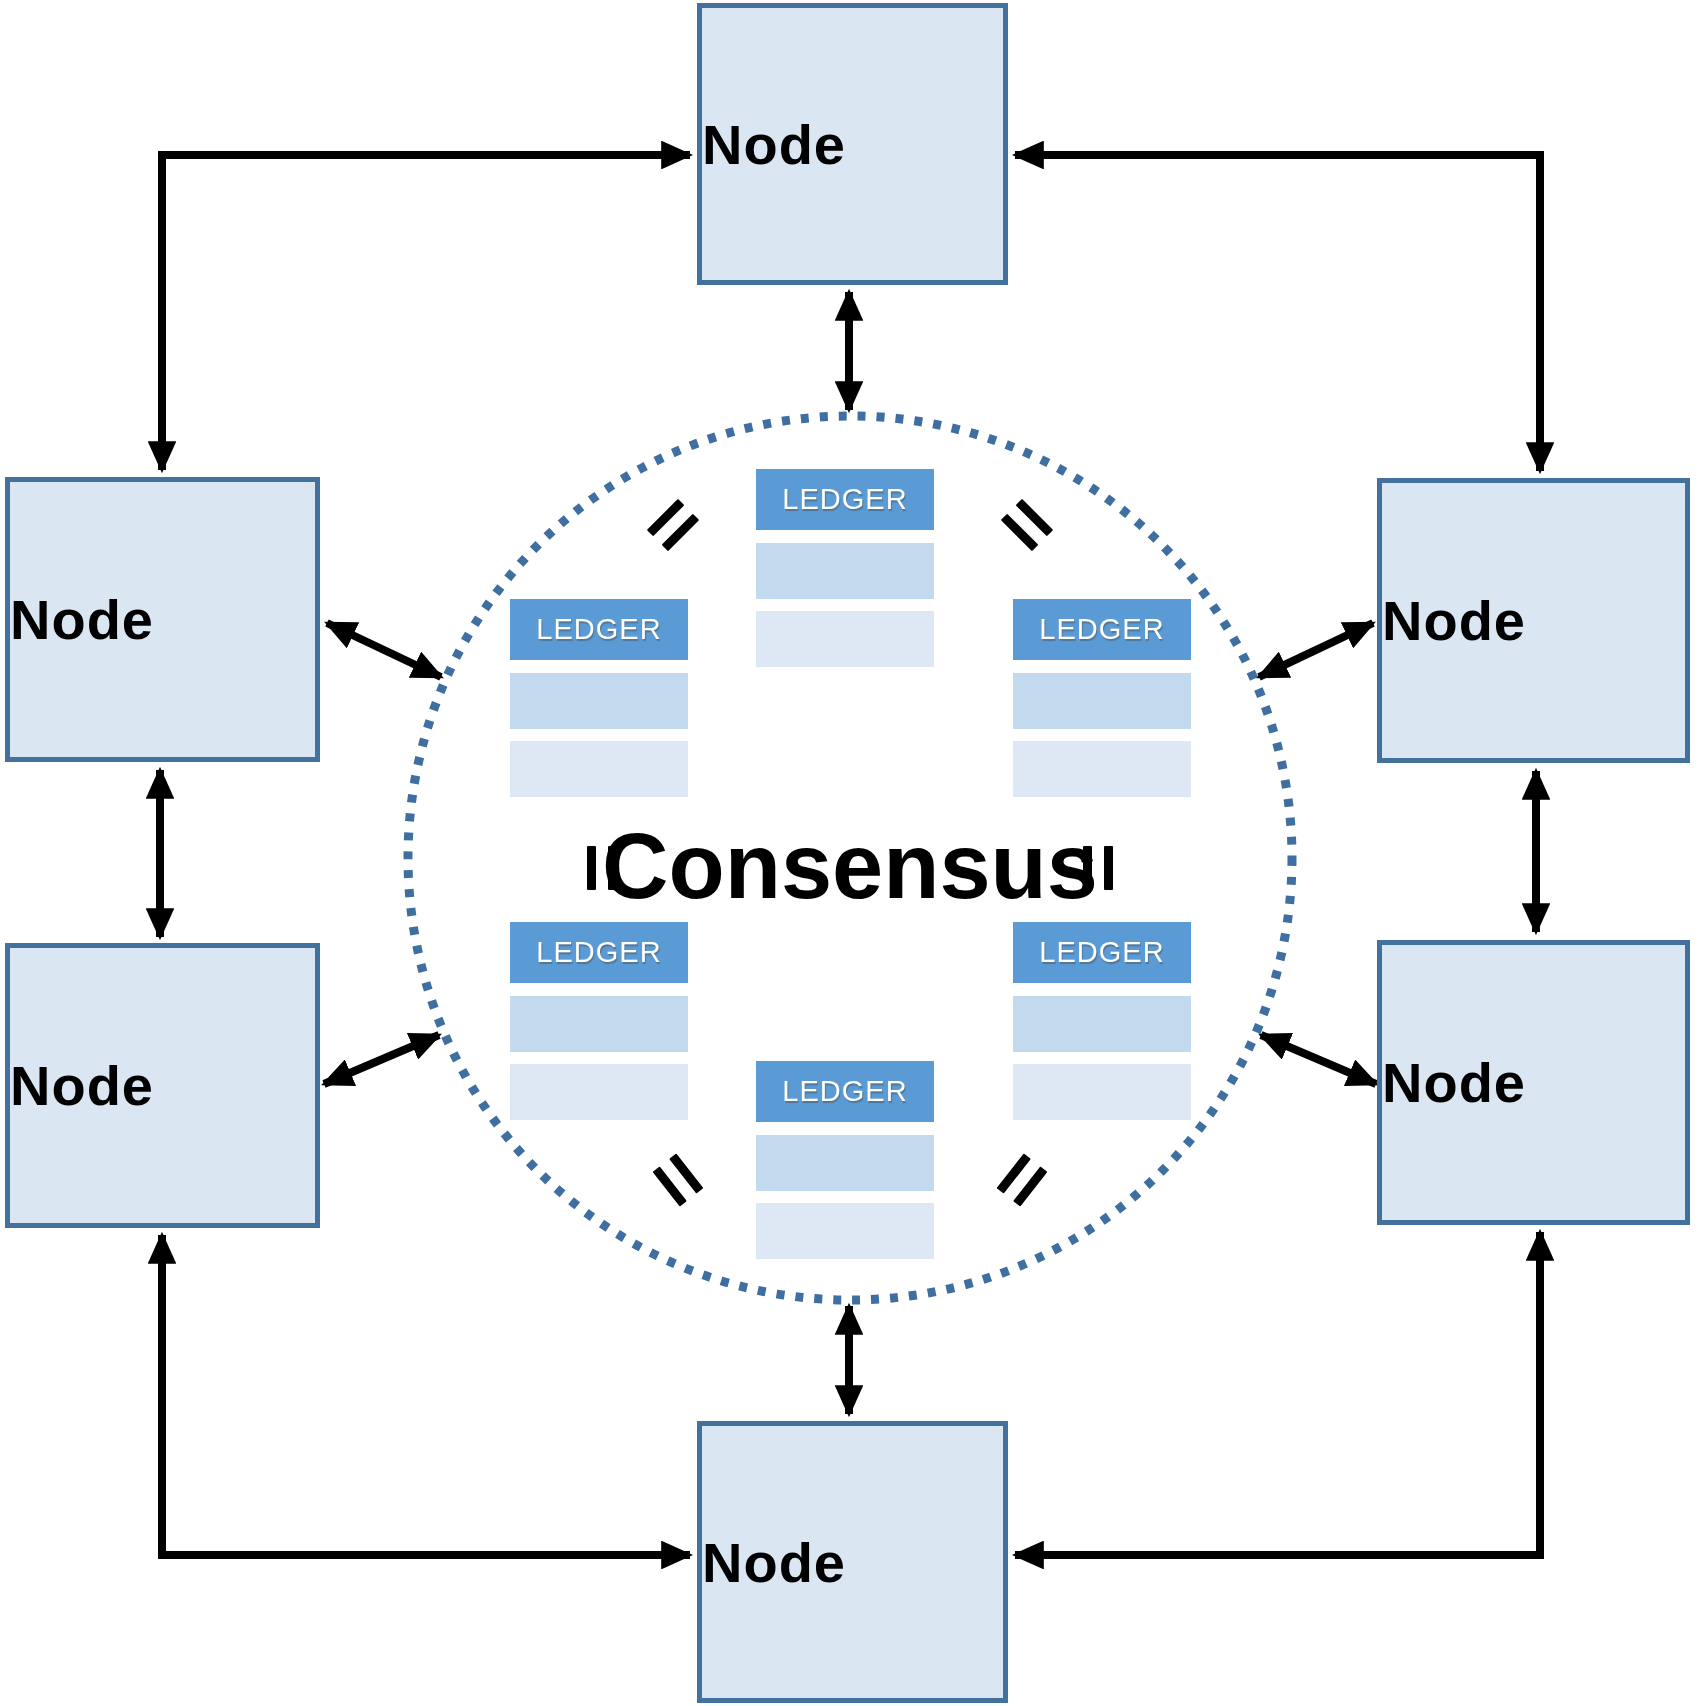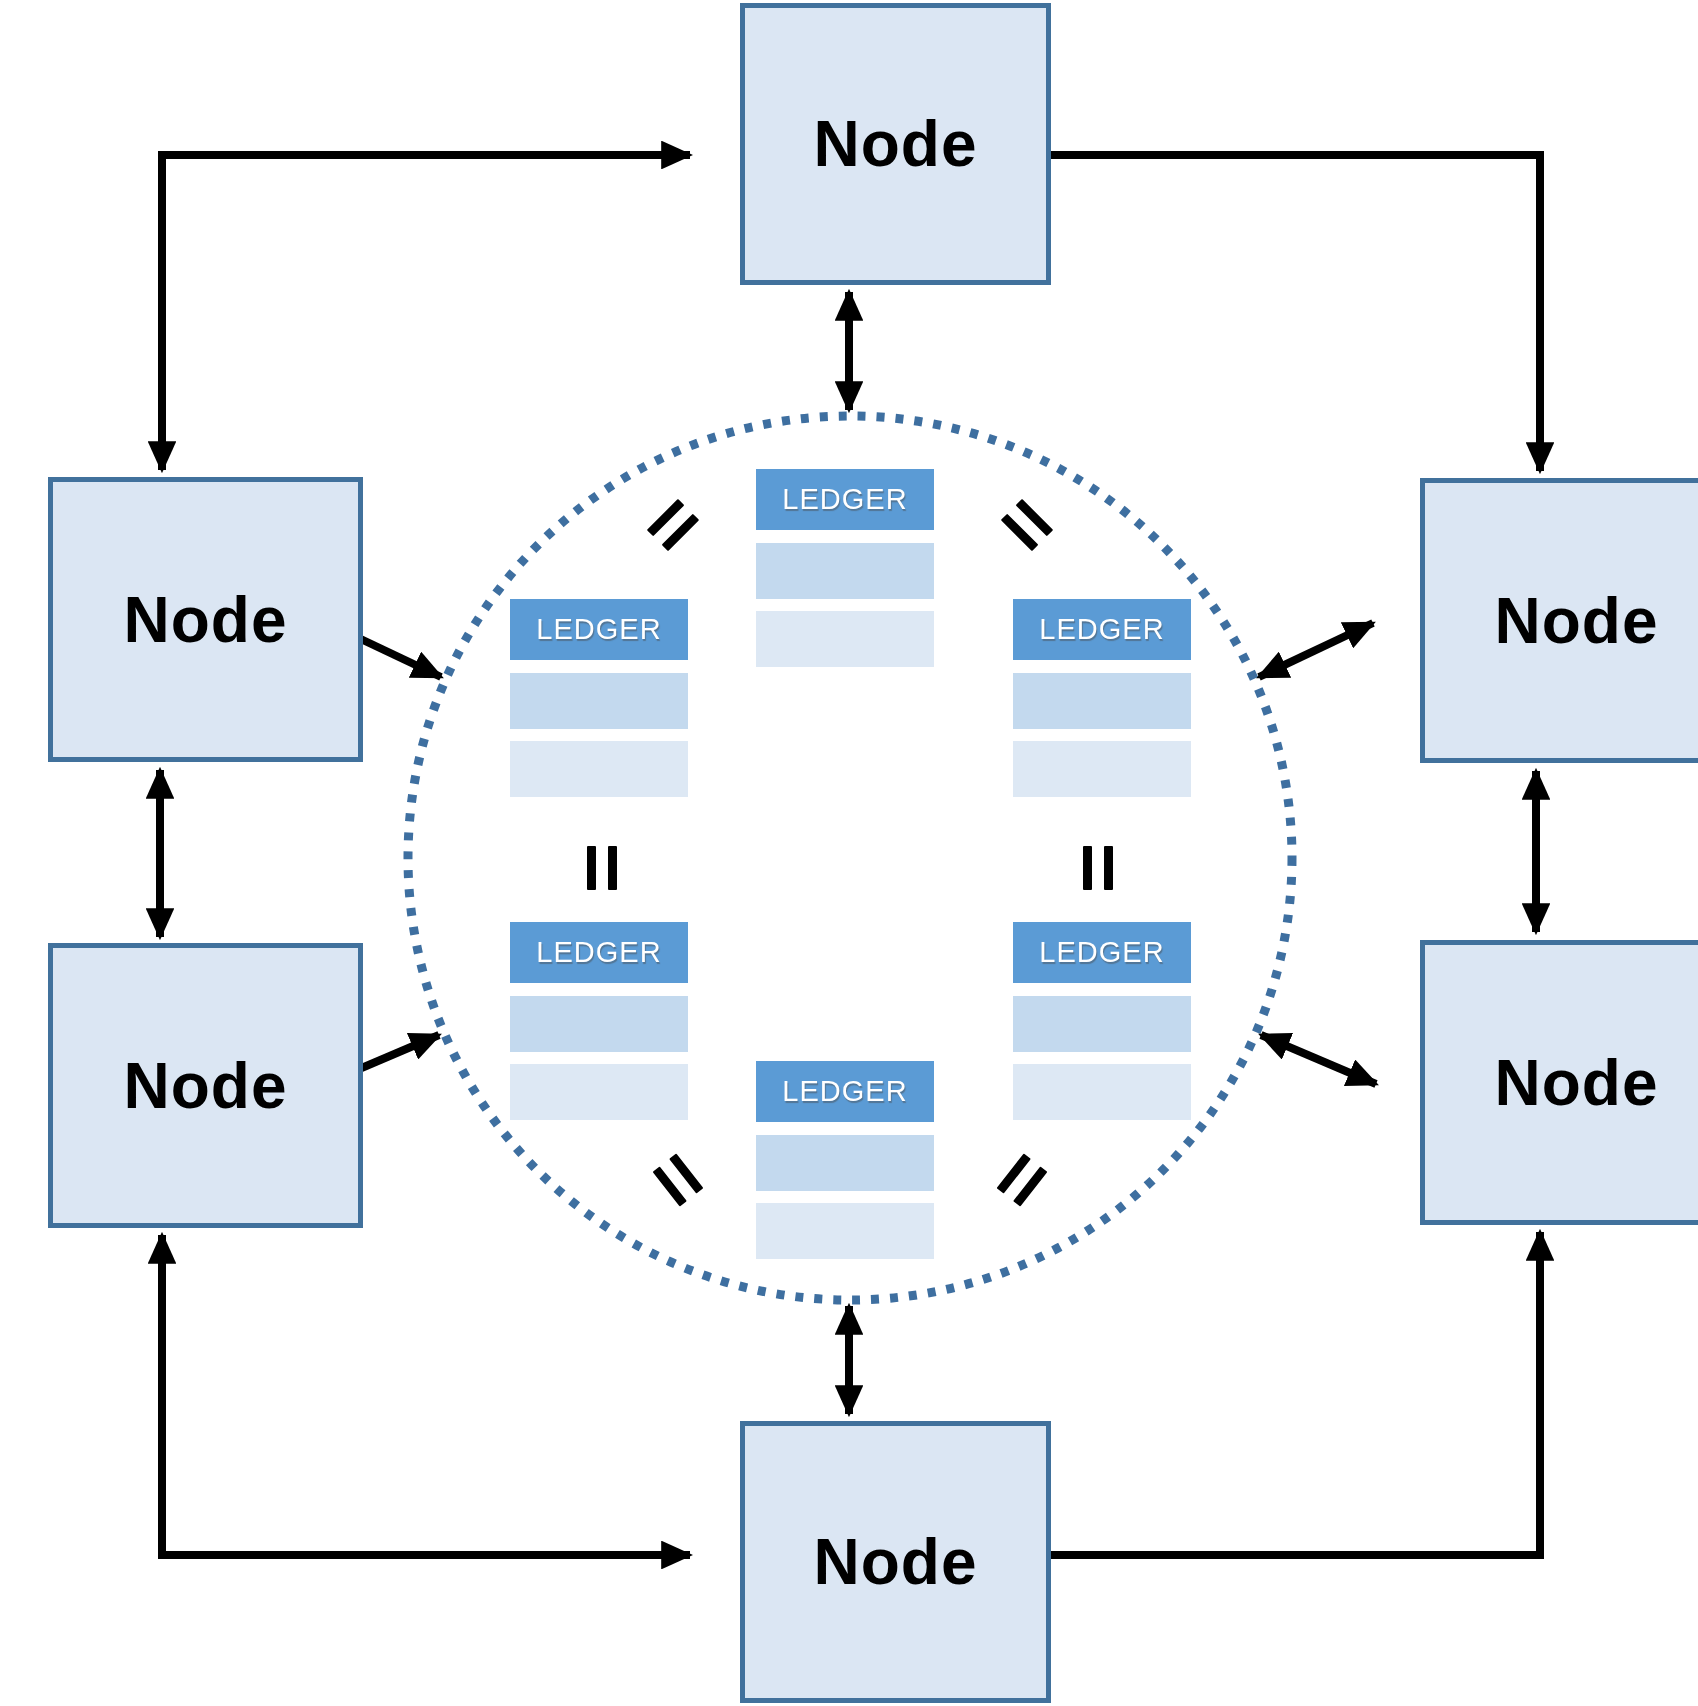--- a/index.html
+++ b/index.html
@@ -24,24 +24,23 @@
   }
   svg.layer{position:absolute;left:0;top:0;width:1698px;height:1706px;}
   .ring{fill:none;stroke:var(--circle-dot);stroke-width:9;stroke-dasharray:8 11;}
   .arrow-line{fill:none;stroke:var(--arrow);stroke-width:8;}
   .ah-path{fill:var(--arrow);}
   .node{
     position:absolute;
     box-sizing:border-box;
     background:var(--node-fill);
     border:5px solid var(--node-border);
-    display:flex;align-items:center;justify-content:center;
-    font-size:64px;font-weight:bold;color:var(--text);
+    display:flex;align-items:center;justify-content:flex-start;
+    font-size:56px;font-weight:bold;color:var(--text);
     letter-spacing:1px;
-    margin-left:43px;
   }
   .ledger{position:absolute;width:178px;}
   .ledger-header{
     width:178px;height:61px;
     background:var(--ledger-header);
     color:var(--ledger-text);
     font-size:29px;line-height:61px;text-align:center;
     letter-spacing:1px;
     text-shadow:1px 2px 1px rgba(70,70,70,0.45);
   }
@@ -155,14 +154,15 @@
     </div>
   <div class="equals" style="left:656px;top:1165px;transform:rotate(52deg)">
       <i></i>
       <i></i>
     </div>
   <div class="equals" style="left:1000px;top:1165px;transform:rotate(-52deg)">
       <i></i>
       <i></i>
     </div>
 
+  <div class="consensus">Consensus</div>
 
 </div>
 
 </body></html>

